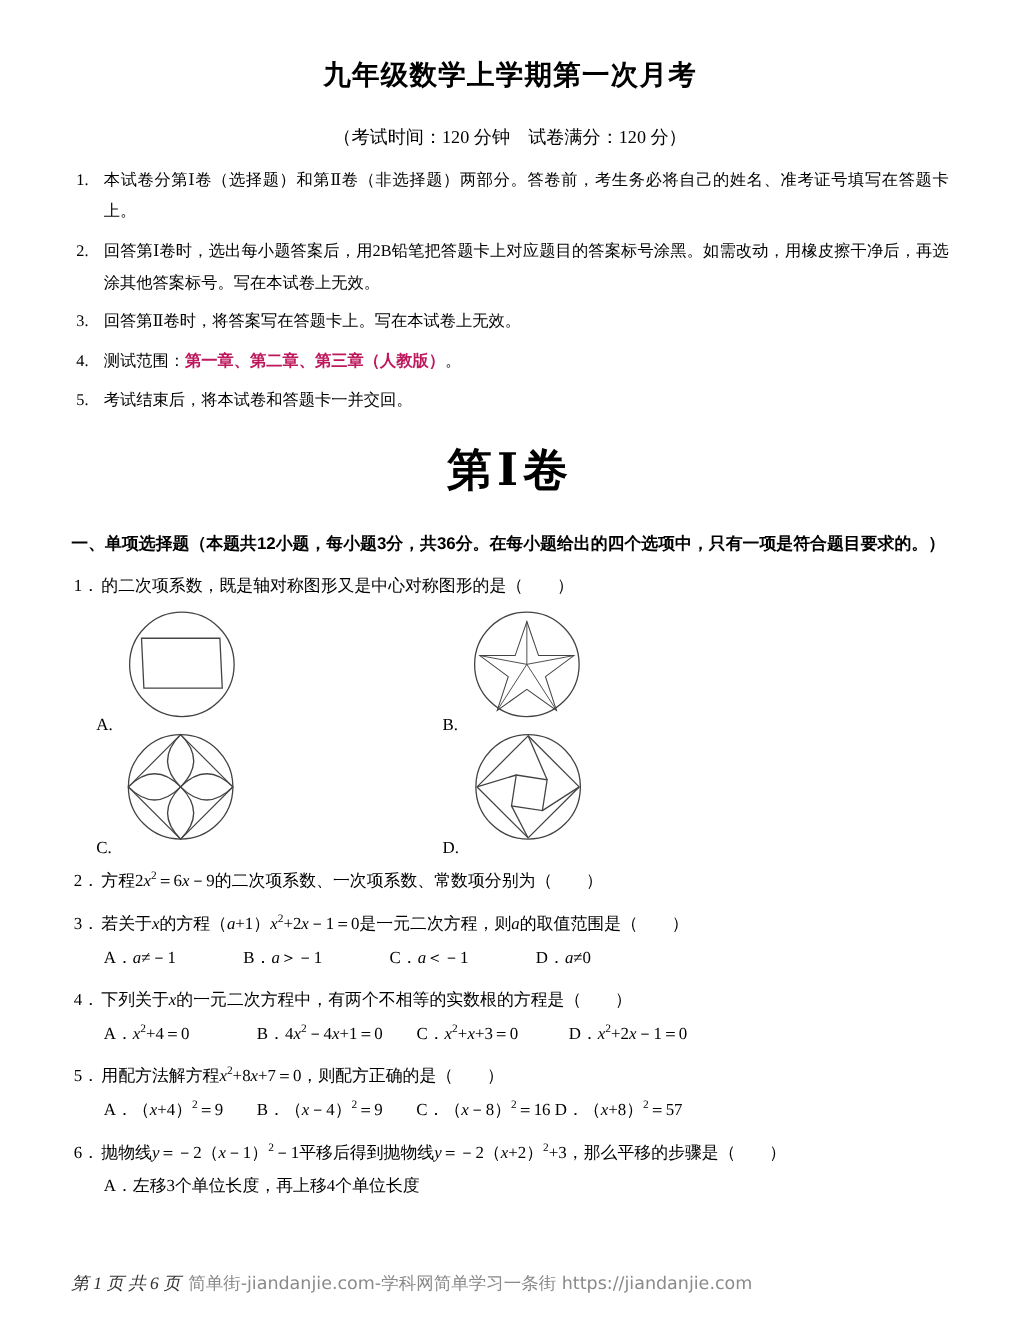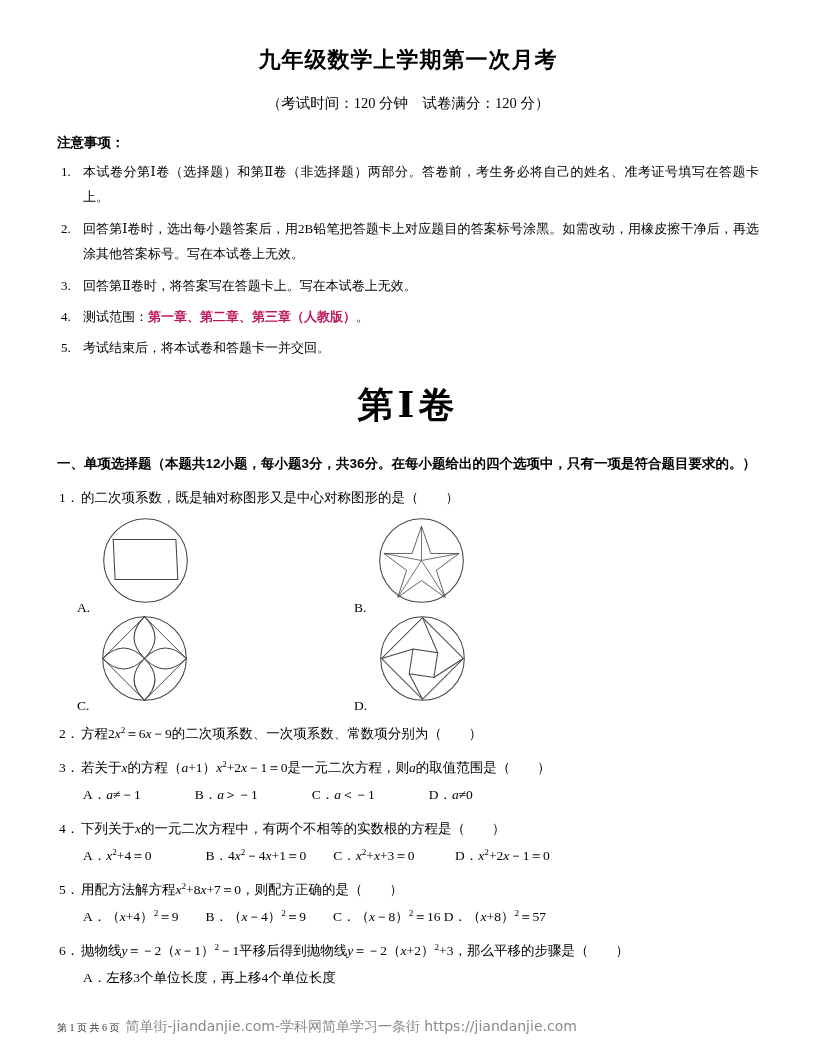--- a/index.html
+++ b/index.html
@@ -30,21 +30,21 @@
     font-weight: bold;
     font-size: 22px;
     letter-spacing: 1px;
     margin: 0;
     padding-top: 46px;
     line-height: 1.3;
   }
   .doc-subtitle {
     text-align: center;
     font-size: 14.5px;
-    margin: 4px;
+    margin: 11px;
     padding-top: 14px;
     line-height: 1.4;
   }
 
   
   .notice-heading {
     font-weight: bold;
     font-size: 13.5px;
     margin: 0;
     padding-top: 16px;
@@ -147,41 +147,41 @@
   .footer {
     position: absolute;
     left: 57px;
     right: 57px;
     bottom: 14px;
     height: 24px;
     display: flex;
     align-items: baseline;
   }
   .footer-page {
-    font-size: 10px;
+    font-size: 14px;
     color: #333;
     white-space: pre;
+    font-style: italic;
   }
   .footer-watermark {
     font-size: 14px;
     color: #8a8a8a;
     font-family: "DejaVu Sans", "Liberation Sans", sans-serif;
     margin-left: 6px;
     white-space: pre;
   }
 </style>
 </head>
 <body>
 
 <div class="page">
 
   <h1 class="doc-title">九年级数学上学期第一次月考</h1>
   <p class="doc-subtitle">（考试时间：120 分钟　试卷满分：120 分）</p>
 
-  <p class="notice-heading">注意事项：</p>
 
   <ol class="notice-list">
     <li>
       <span class="num">1.</span><span>本试卷分第Ⅰ卷（选择题）和第Ⅱ卷（非选择题）两部分。答卷前，考生务必将自己的姓名、准考证号填写在答题卡上。</span>
     </li>
     <li>
       <span class="num">2.</span><span>回答第Ⅰ卷时，选出每小题答案后，用2B铅笔把答题卡上对应题目的答案标号涂黑。如需改动，用橡皮擦干净后，再选涂其他答案标号。写在本试卷上无效。</span>
     </li>
     <li>
       <span class="num">3.</span><span>回答第Ⅱ卷时，将答案写在答题卡上。写在本试卷上无效。</span>

